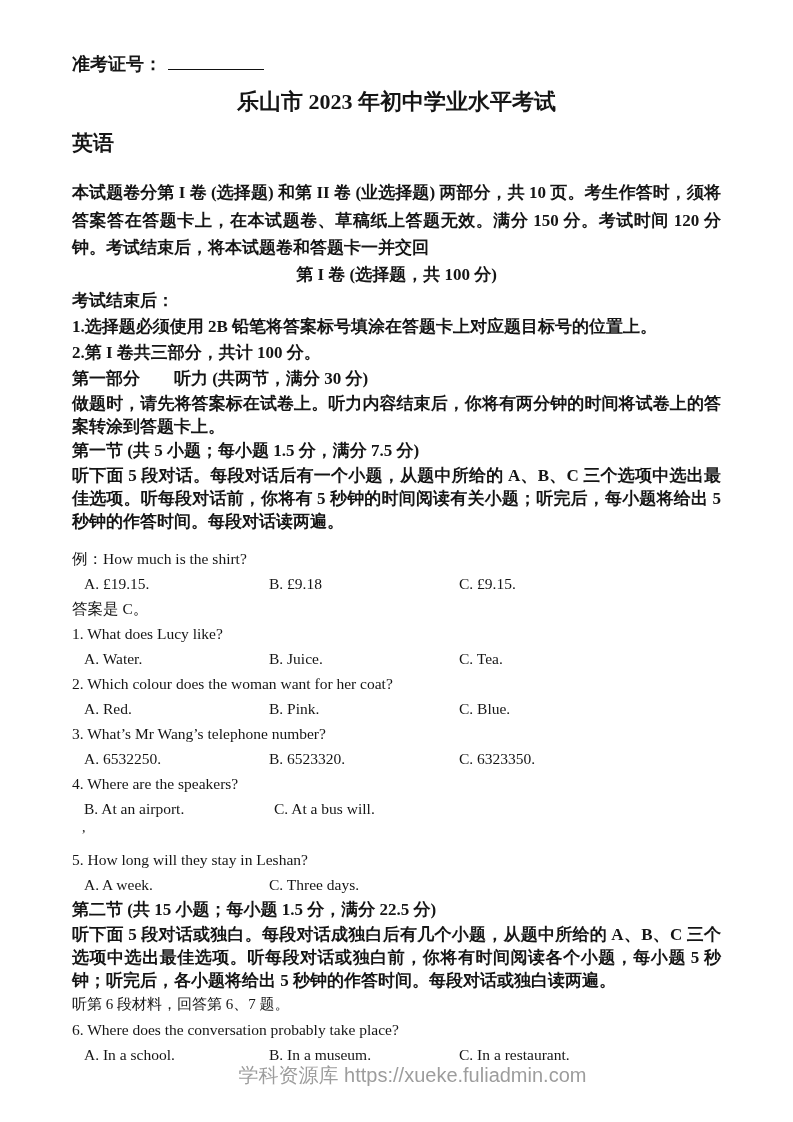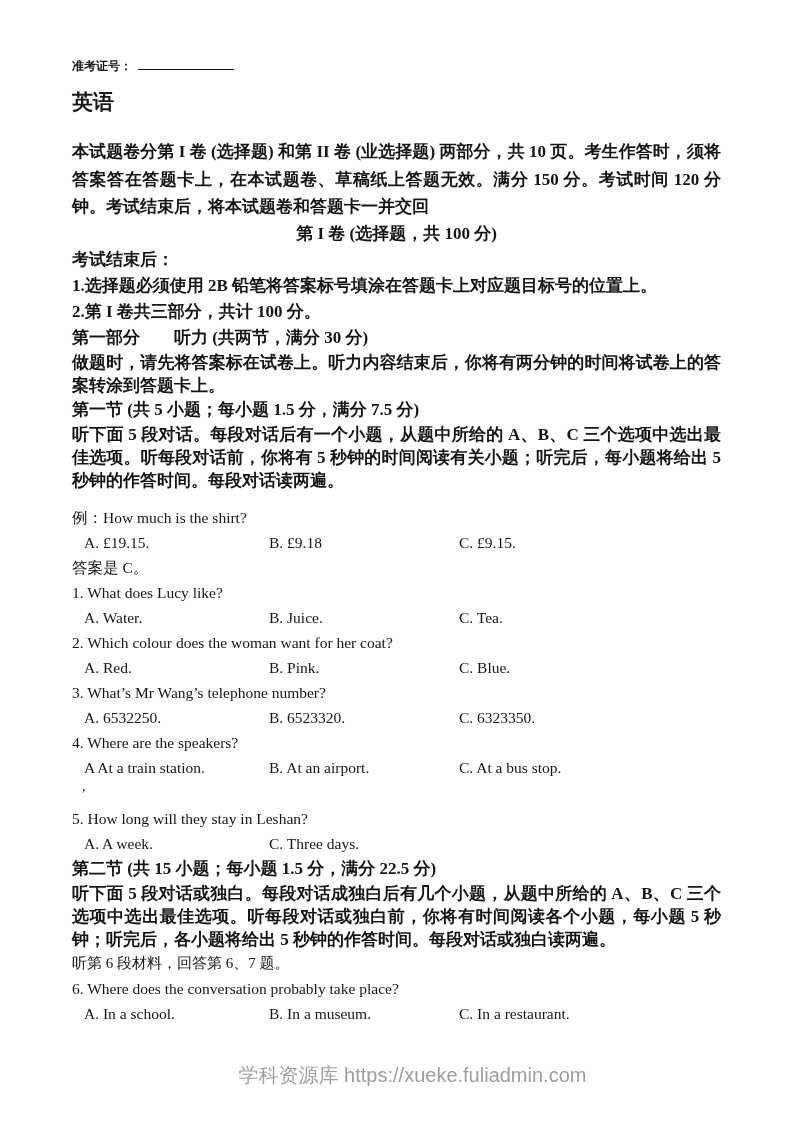--- a/index.html
+++ b/index.html
@@ -7,21 +7,21 @@
     position: relative;
     width: 793px;
     height: 1122px;
     background: #ffffff;
     font-family: "Liberation Serif", "DejaVu Serif", serif;
     color: #151515;
     box-sizing: border-box;
     padding: 54px 72px 0 72px;
     overflow: hidden;
   }
-  .admission-row { font-size: 12px; font-weight: bold; line-height: 20px; }
+  .admission-row { font-size: 18px; font-weight: bold; line-height: 20px; }
   .admission-blank {
     display: inline-block;
     width: 96px;
     height: 15px;
     border-bottom: 1.5px solid #111;
     margin-left: 6px;
     vertical-align: baseline;
   }
   .title { text-align: center; font-size: 22px; font-weight: bold; margin-top: 13px; line-height: 30px; }
   .subject { text-align: left; font-size: 21px; font-weight: bold; margin-top: 11px; line-height: 30px; }
@@ -51,20 +51,21 @@
 </style>
 </head>
 <body>
 
 <div class="page">
 
   <div class="admission-row">
     <span>准考证号：</span><span class="admission-blank"></span>
   </div>
 
+  <div class="title">乐山市 2023 年初中学业水平考试</div>
   <div class="subject">英语</div>
 
   <div class="intro">本试题卷分第 I 卷 (选择题) 和第 II 卷 (业选择题) 两部分，共 10 页。考生作答时，须将答案答在答题卡上，在本试题卷、草稿纸上答题无效。满分 150 分。考试时间 120 分钟。考试结束后，将本试题卷和答题卡一并交回</div>
 
   <div class="center-bold">第 I 卷 (选择题，共 100 分)</div>
 
   <div class="b-line">考试结束后：</div>
   <div class="b-line">1.选择题必须使用 2B 铅笔将答案标号填涂在答题卡上对应题目标号的位置上。</div>
   <div class="b-line">2.第 I 卷共三部分，共计 100 分。</div>
 
@@ -98,23 +99,22 @@
 
   <div class="q-line">3. What’s Mr Wang’s telephone number?</div>
   <div class="opts">
     <span class="opt-a">A. 6532250.</span>
     <span class="opt-b">B. 6523320.</span>
     <span class="opt-c">C. 6323350.</span>
   </div>
 
   <div class="q-line">4. Where are the speakers?</div>
   <div class="opts">
-    <span class="opt-a">A   At a train station.</span>
     <span class="opt-b">B. At an airport.</span>
-    <span class="opt-c">C. At a bus stop.</span>
+    <span class="opt-c">C. At a bus will.</span>
   </div>
   <div class="stray-mark">,</div>
 
   <div class="q-line gap-top">5. How long will they stay in Leshan?</div>
   <div class="opts">
     <span class="opt-a">A. A week.</span>
     <span class="opt-c">C. Three days.</span>
   </div>
 
   <div class="b-line">第二节 (共 15 小题；每小题 1.5 分，满分 22.5 分)</div>

